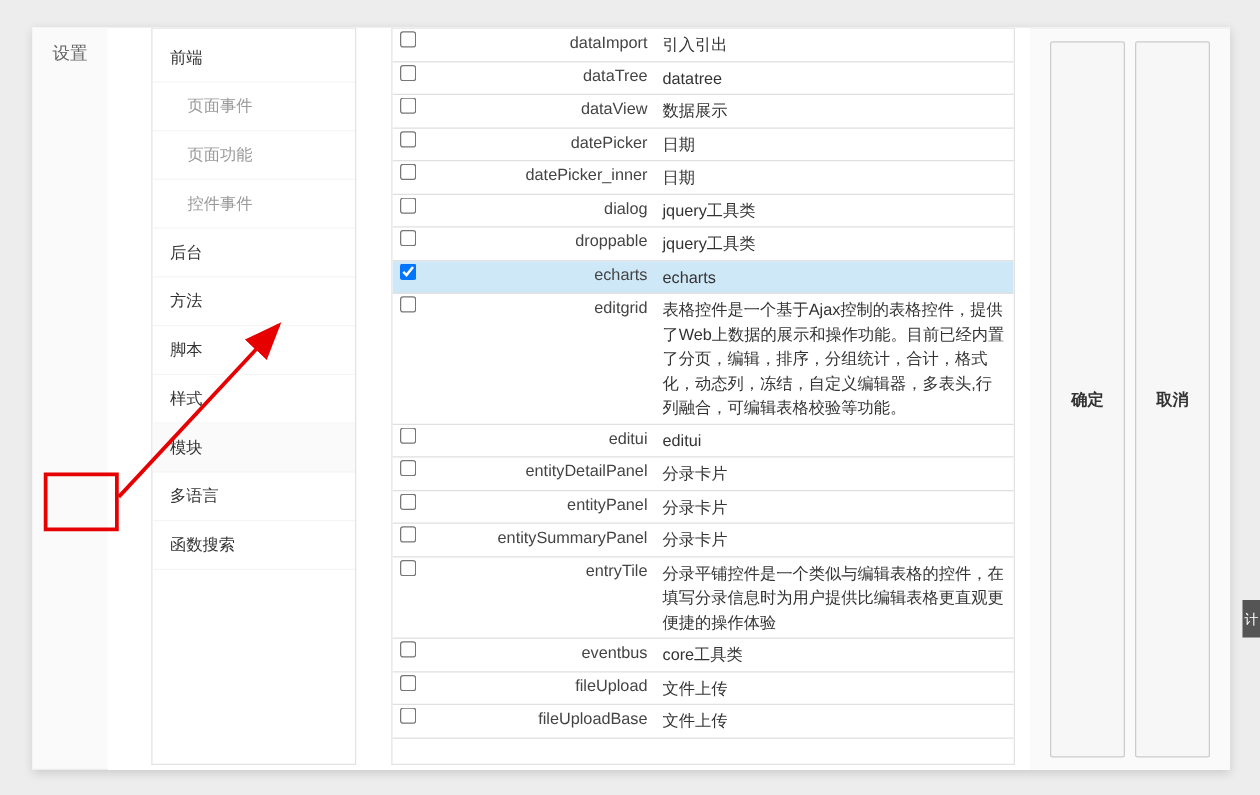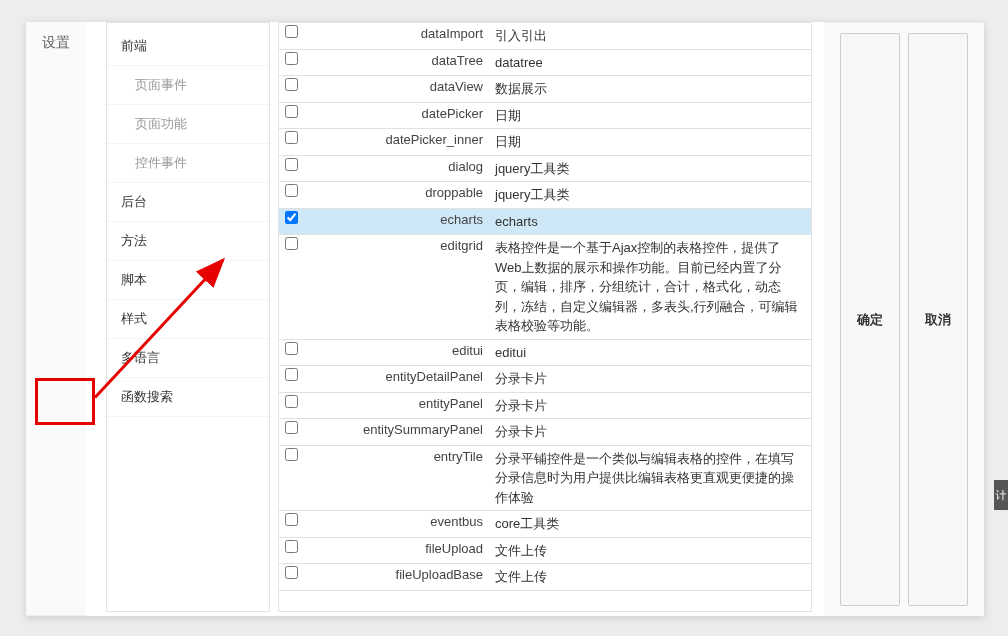--- a/index.html
+++ b/index.html
@@ -35,21 +35,22 @@
       color: #666;
       font-size: 14px;
       border-bottom: 1px solid #eee;
       background: #fafafa;
     }
     .modal-body {
       flex: 1;
       display: flex;
       overflow: hidden;
       padding: 0 12px 4px 20px;
-      gap: 8px;
+      gap: 28px;
+      margin-left: 15px;
     }
     .sidebar {
       width: 164px;
       border: 1px solid #e3e3e3;
       overflow-y: auto;
       background: #fff;
       padding: 4px 0;
     }
     .sidebar-item {
       padding: 10px 14px;
@@ -176,20 +177,21 @@
     <div class="modal-body">
       <div class="sidebar" id="sidebar">
           <div class="sidebar-item group">前端</div>
           <div class="sidebar-item child">页面事件</div>
           <div class="sidebar-item child">页面功能</div>
           <div class="sidebar-item child">控件事件</div>
           <div class="sidebar-item group">后台</div>
           <div class="sidebar-item group">方法</div>
           <div class="sidebar-item group">脚本</div>
           <div class="sidebar-item group">样式</div>
+          <div class="sidebar-item group active" id="sidebar-active">模块</div>
           <div class="sidebar-item group">多语言</div>
           <div class="sidebar-item group">函数搜索</div>
         </div>
       <div class="content" id="content">
           <div class="row">
             <div class="col-check">
               <input type="checkbox" style="">
             </div>
             <div class="col-name">dataImport</div>
             <div class="col-desc">引入引出</div>

